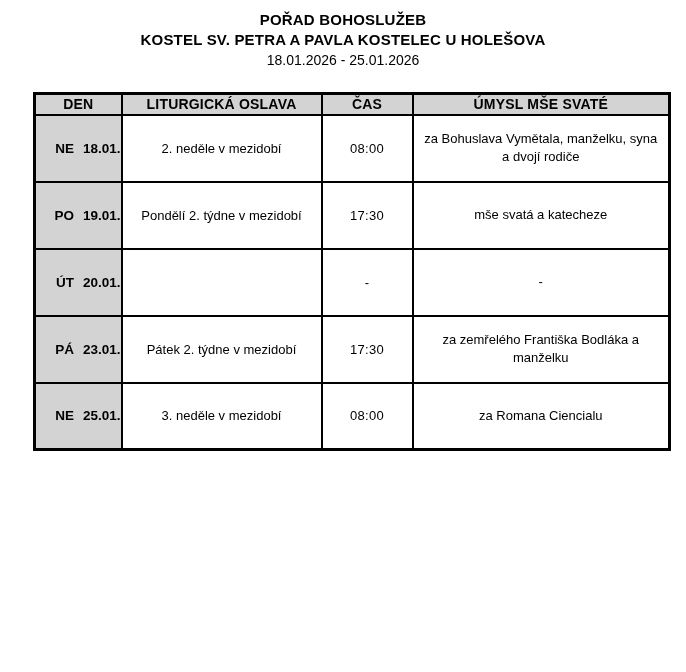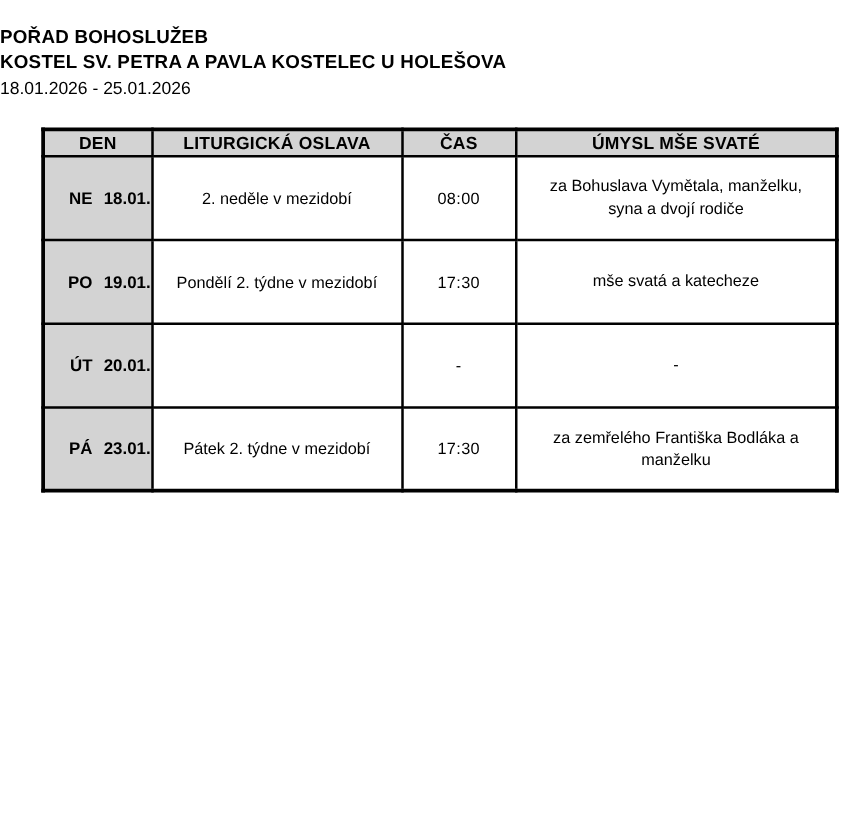--- a/index.html
+++ b/index.html
@@ -16,22 +16,22 @@
   }
   body {
     width: 686px;
     height: 672px;
     background: var(--page-bg);
     color: var(--text);
     font-family: "Liberation Sans", sans-serif;
     overflow: hidden;
   }
   .doc-header {
-    padding-top: 20px;
-    text-align: left;
+    padding-top: 10px;
+    text-align: center;
   }
   .title-line {
     font-weight: bold;
     font-size: 15px;
     line-height: 20px;
     letter-spacing: 0.2px;
   }
   .date-range {
     font-size: 14px;
     line-height: 21px;
@@ -64,21 +64,21 @@
   td { height: 67px; font-size: 13px; }
   td.day-cell {
     background: var(--day-col-bg);
     font-weight: bold;
     font-size: 13.5px;
     white-space: nowrap;
     text-align: right;
   }
   td.day-cell .day-abbrev { margin-right: 9px; }
   td.celebration-cell { padding: 0 14px; line-height: 17px; }
-  td.intention-cell { padding: 0 24px; line-height: 18px; }
+  td.intention-cell { padding: 0 8px; line-height: 18px; }
   td.time-cell { letter-spacing: 0.3px; margin-top: 37px; }
 </style>
 </head>
 <body>
 
 <div class="doc-header">
   <div class="title-line">POŘAD BOHOSLUŽEB</div>
   <div class="title-line">KOSTEL SV. PETRA A PAVLA KOSTELEC U HOLEŠOVA</div>
   <div class="date-range">18.01.2026 - 25.01.2026</div>
 </div>
@@ -131,14 +131,22 @@
   <tr>
     <td class="day-cell">
       <span class="day-abbrev">PÁ</span><span class="day-date">23.01.</span>
     </td>
     <td class="celebration-cell">Pátek 2. týdne v mezidobí</td>
     <td class="time-cell">17:30</td>
     <td class="intention-cell">za zemřelého Františka Bodláka a manželku</td>
   </tr>
 
 
+  <tr>
+    <td class="day-cell">
+      <span class="day-abbrev">NE</span><span class="day-date">25.01.</span>
+    </td>
+    <td class="celebration-cell">3. neděle v mezidobí</td>
+    <td class="time-cell">08:00</td>
+    <td class="intention-cell">za Romana Ciencialu</td>
+  </tr>
 </tbody>
 </table>
 
 </body></html>

